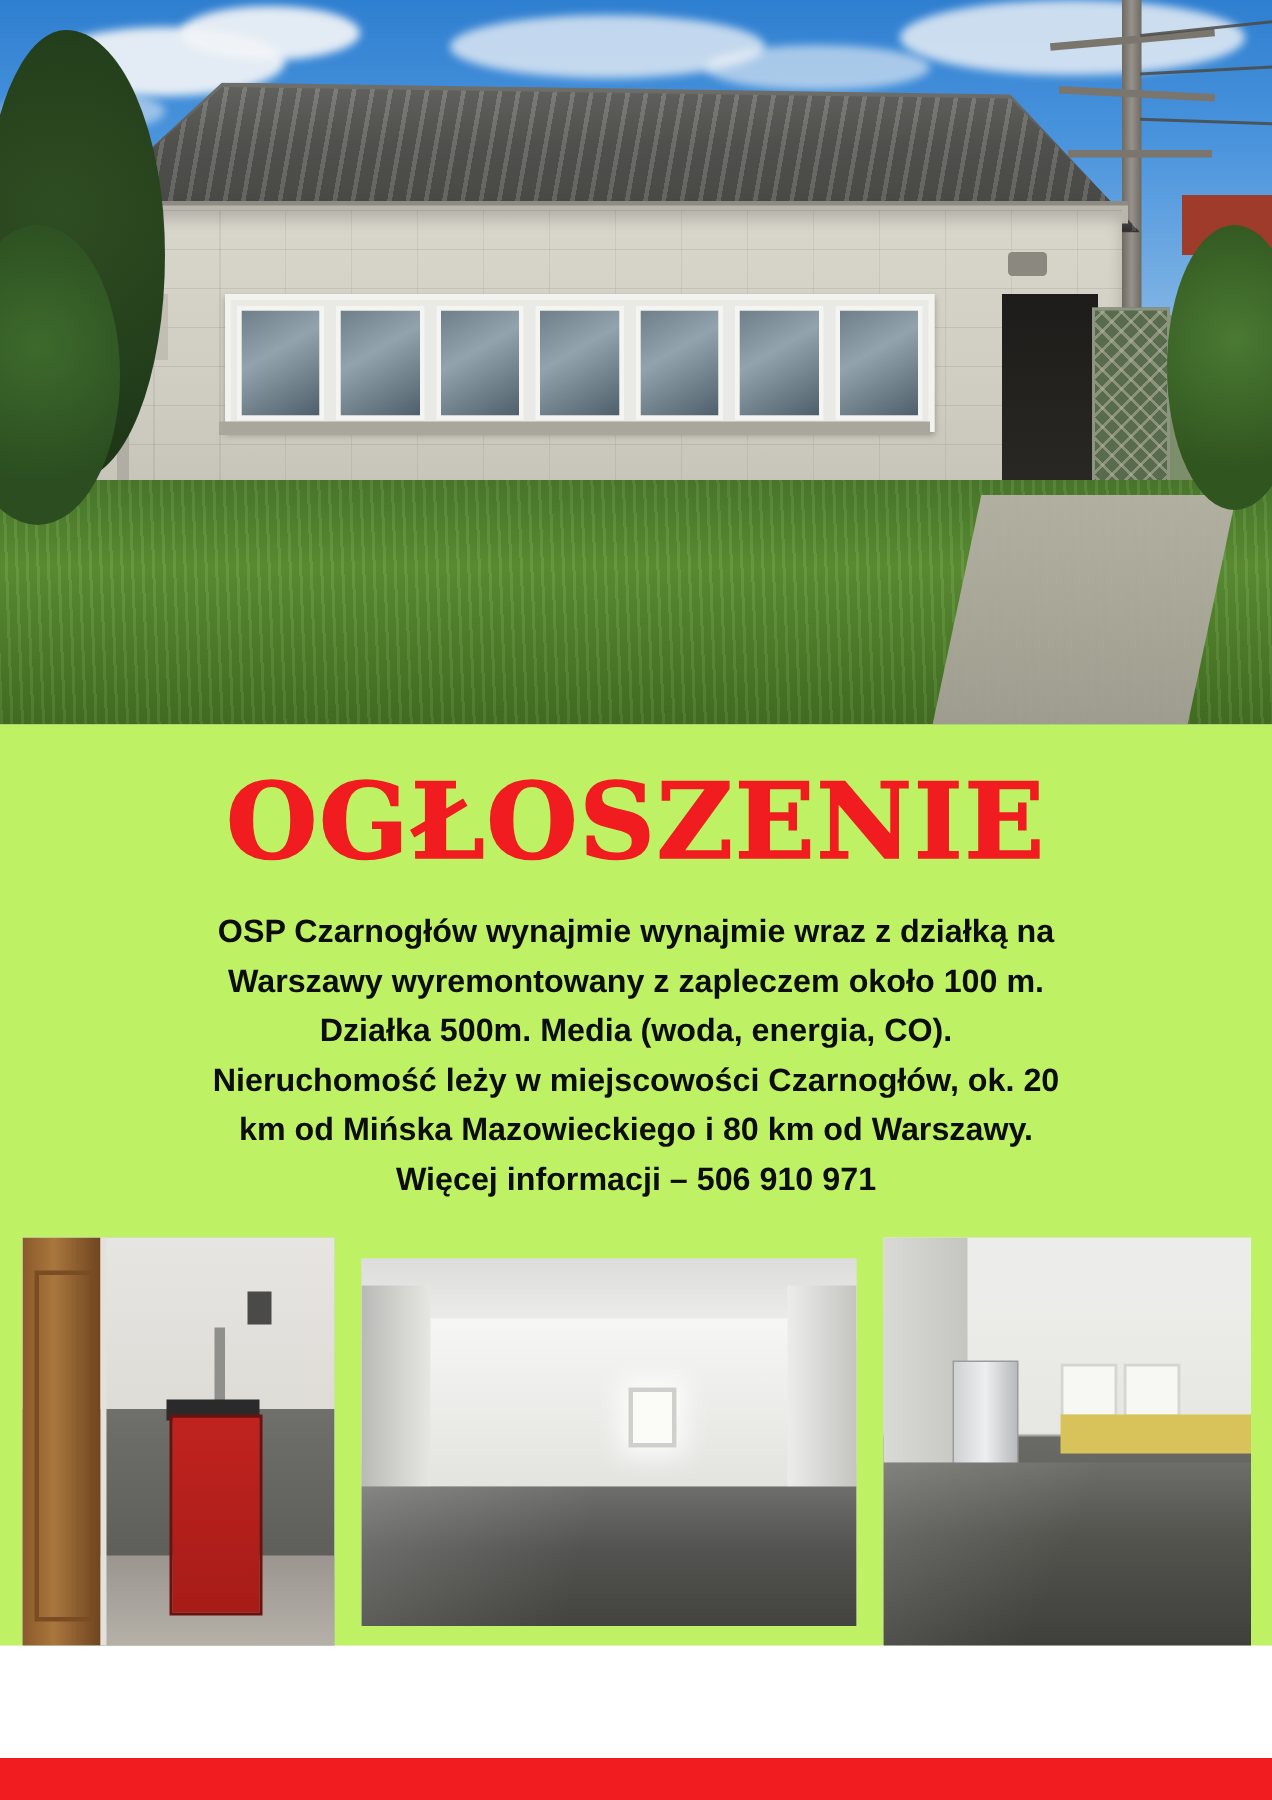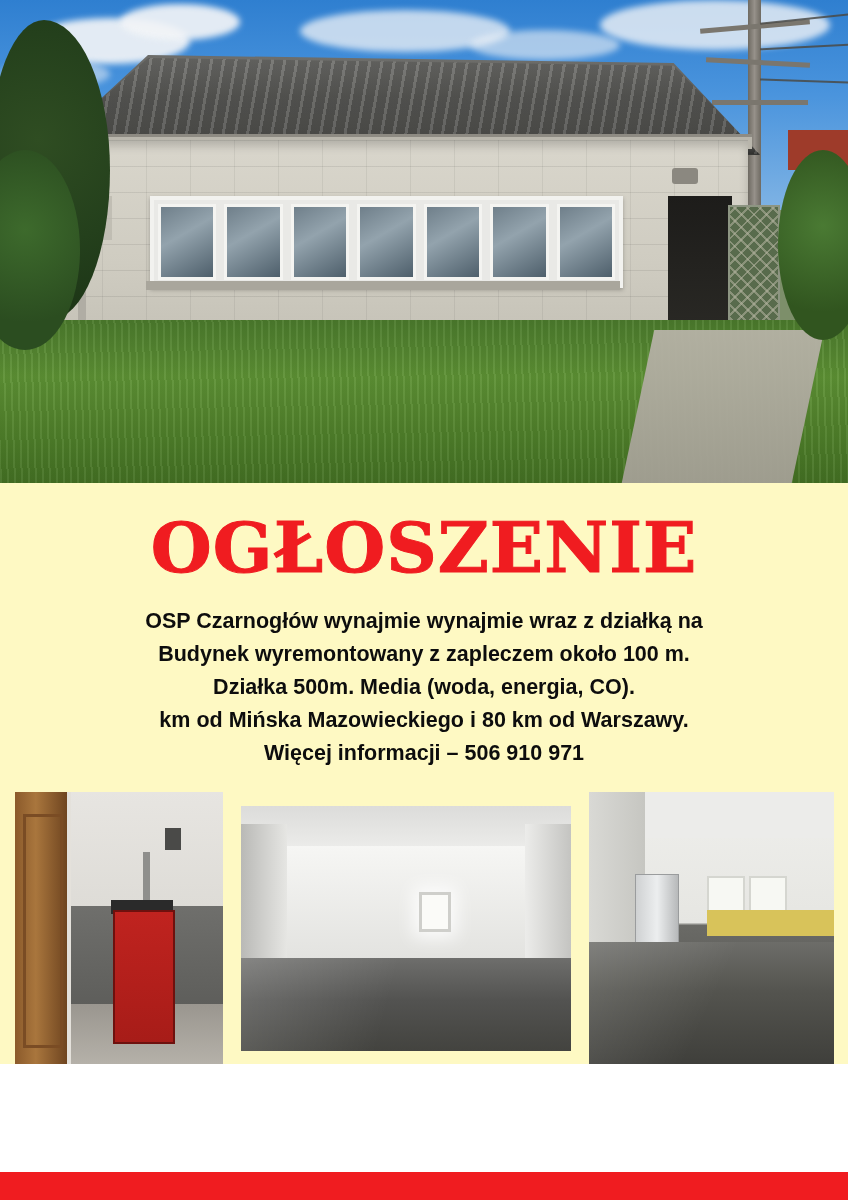--- a/index.html
+++ b/index.html
@@ -218,21 +218,21 @@
     position: absolute;
     right: 10px; top: 190px;
     width: 52px; height: 110px;
     background: linear-gradient(to right, #b9bcbd, #e2e4e5, #a9acad);
     border-radius: 6px 6px 2px 2px;
   }
 
   
   .content {
     position: relative;
-    background: #fef9c3;
+    background: #bef264;
     padding: 26px 0 0 0;
   }
   .title {
     text-align: center;
     color: #f01c20;
     font-family: "DejaVu Serif", serif;
     font-weight: bold;
     font-size: 70px;
     letter-spacing: 1px;
     line-height: 1;
@@ -362,22 +362,23 @@
     <div class="tree-left"></div>
     <div class="tree-left2"></div>
     <div class="bush-right"></div>
   </div>
 
   <div class="content">
     <div class="title">OGŁOSZENIE</div>
 
     <div class="body-text">
       <p>OSP Czarnogłów wynajmie wynajmie wraz z działką na</p>
-      <p>Budynek wyremontowany z zapleczem około 100 m.</p>
+      <p>Warszawy wyremontowany z zapleczem około 100 m.</p>
       <p>Działka 500m. Media (woda, energia, CO).</p>
+      <p>Nieruchomość leży w miejscowości Czarnogłów, ok. 20</p>
       <p>km od Mińska Mazowieckiego i 80 km od Warszawy.</p>
       <p>Więcej informacji – 506 910 971</p>
     </div>
 
     <div class="thumbs">
 
       <div class="thumb left">
         <div class="t1-bg"></div>
         <div class="t1-floor-edge"></div>
         <div class="t1-pipe"></div>

